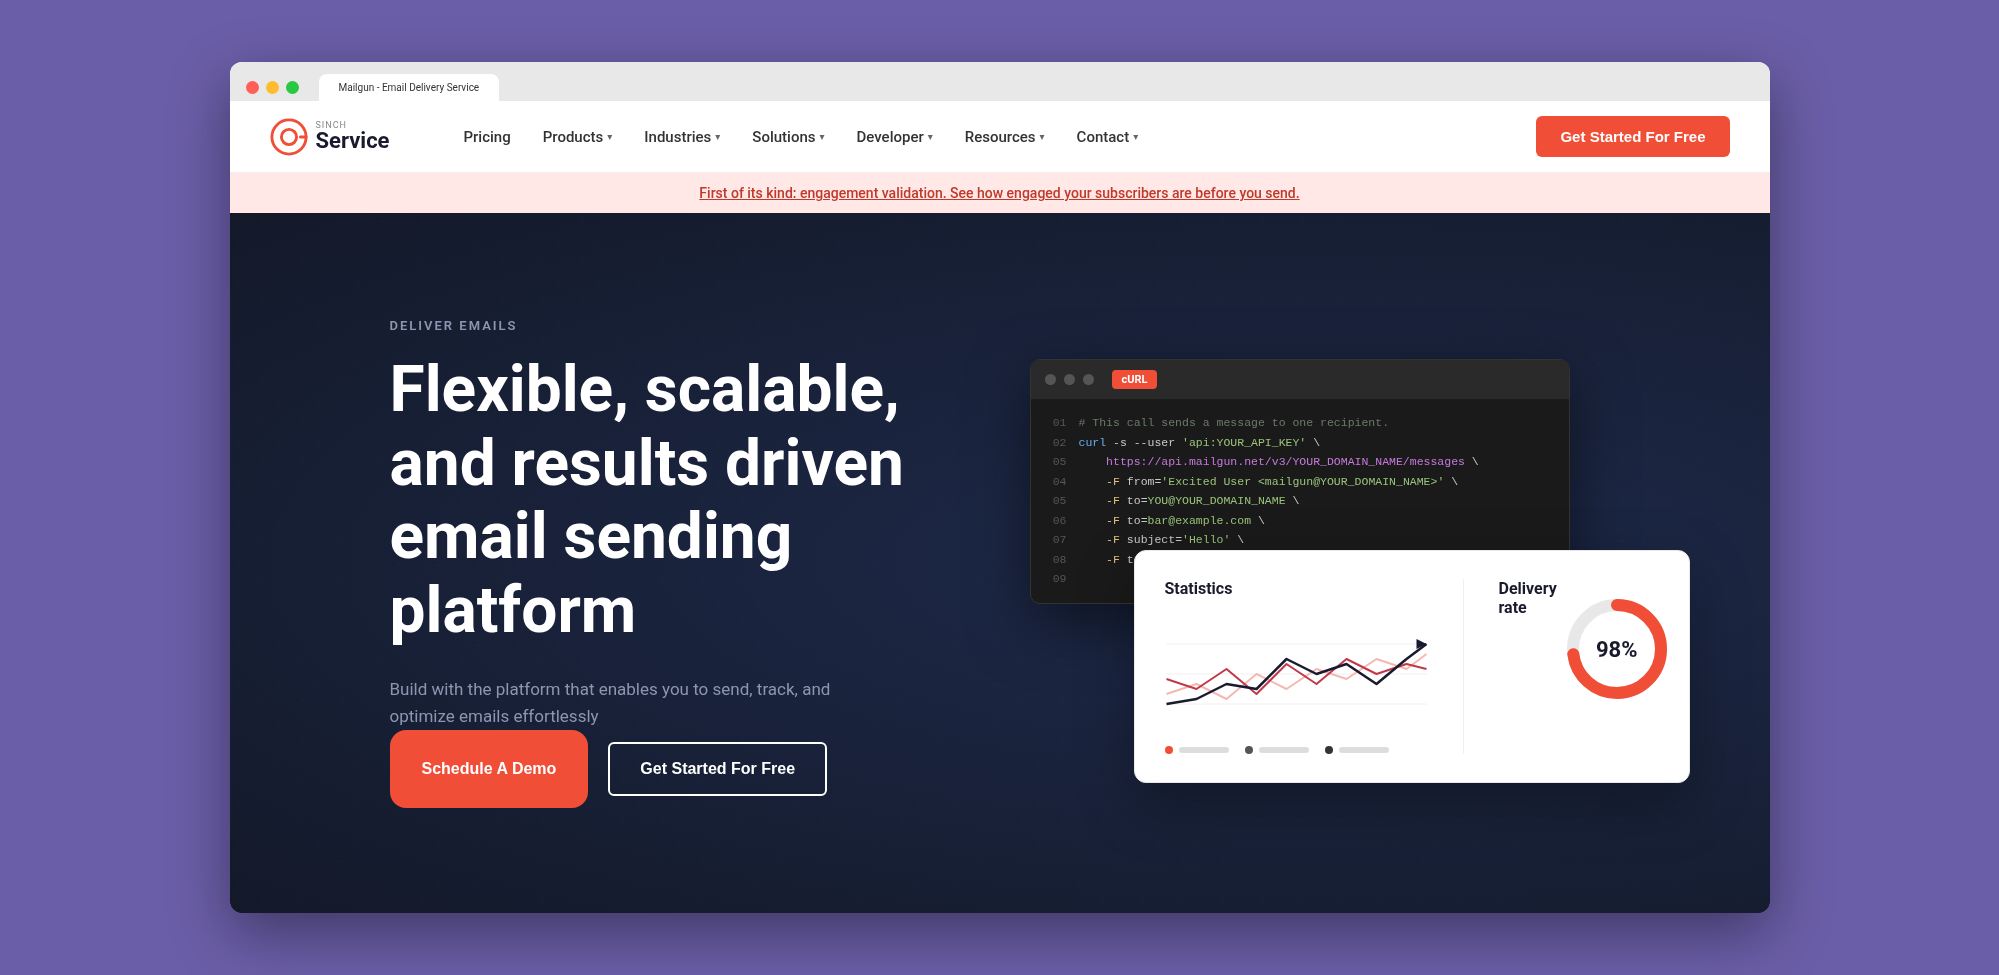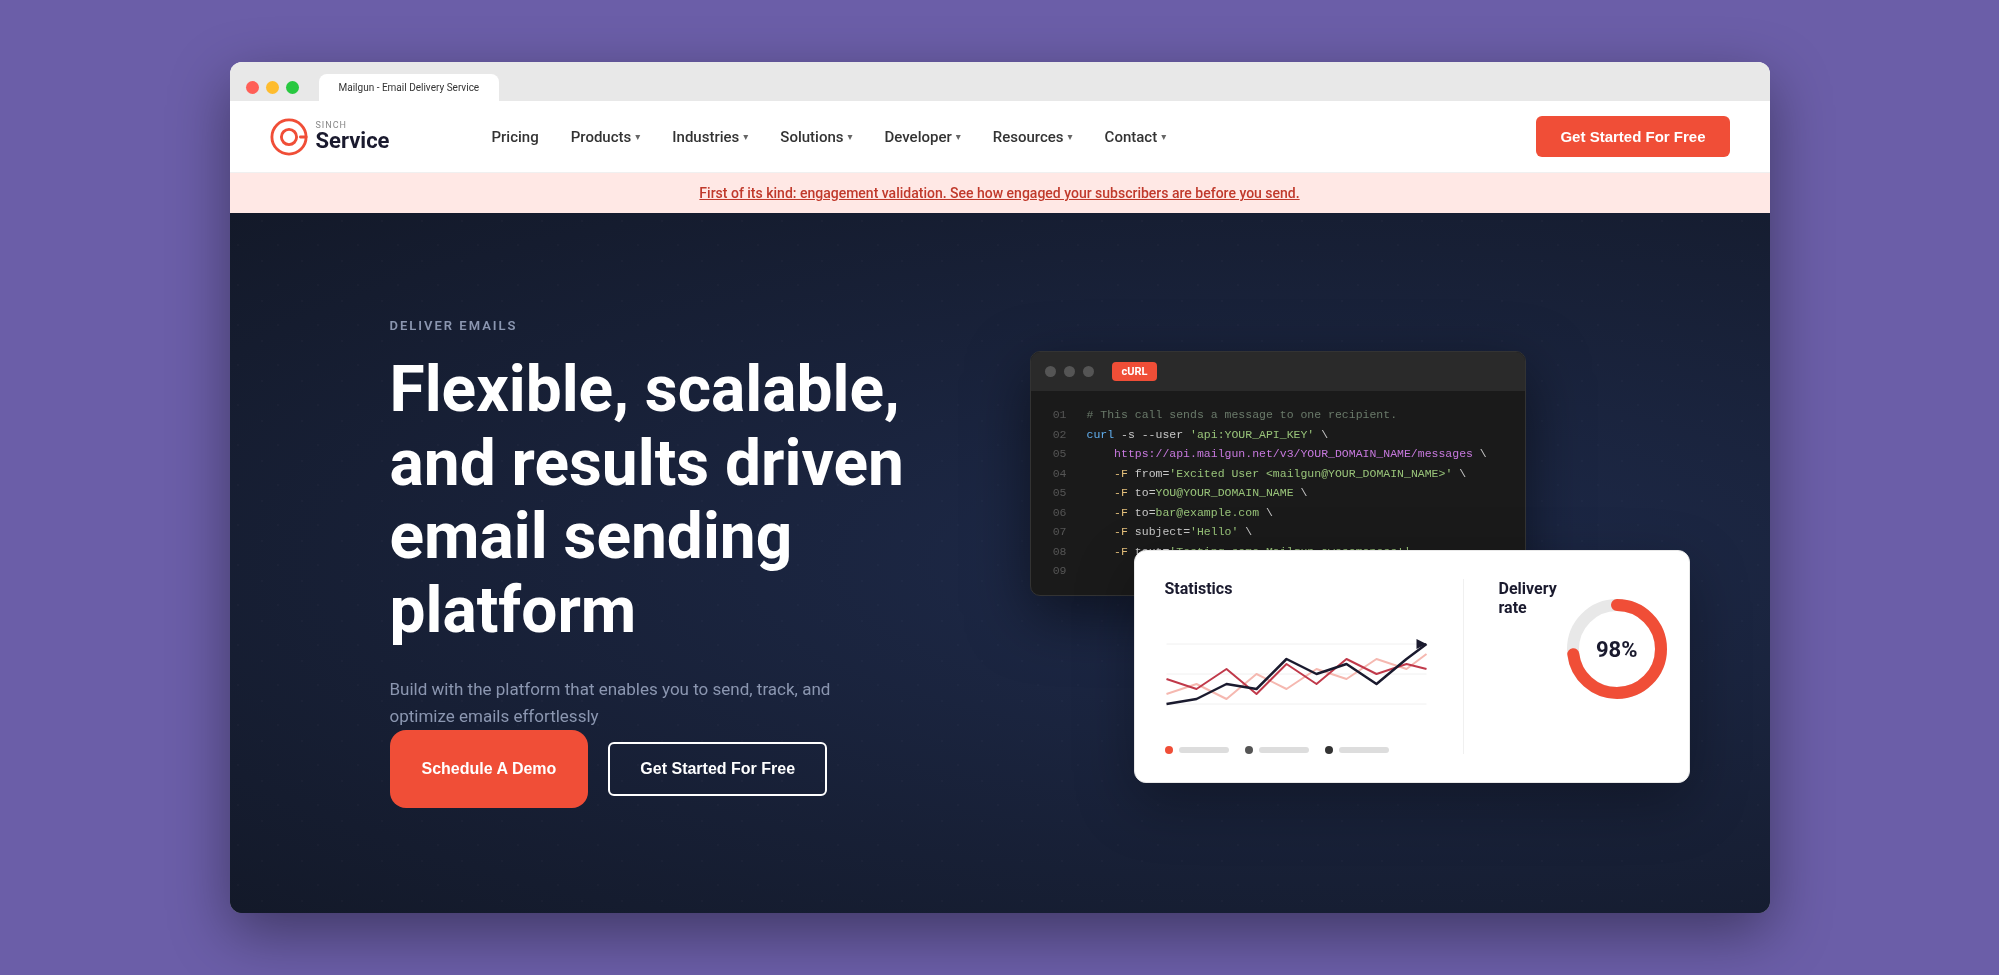--- a/index.html
+++ b/index.html
@@ -61,21 +61,21 @@
       align-items: center;
       height: 72px;
       border-bottom: 1px solid #f0f0f0;
       position: relative;
       z-index: 10;
     }
     .logo-area {
       display: flex;
       align-items: center;
       gap: 8px;
-      margin-right: 88px;
+      margin-right: 60px;
       text-decoration: none;
     }
     .logo-icon {
       width: 38px;
       height: 38px;
     }
     .logo-text-area {
       display: flex;
       flex-direction: column;
       line-height: 1;
@@ -217,23 +217,23 @@
     .hero-visuals {
       position: relative;
       width: 620px;
       height: 440px;
       flex-shrink: 0;
     }
 
     
     .code-window {
       position: absolute;
-      top: 8px;
+      top: 16px;
       left: 0;
-      width: 496px;
+      width: 540px;
       background: #1a1a1a;
       border-radius: 10px;
       border: 1px solid #333;
       overflow: hidden;
       box-shadow: 0 20px 60px rgba(0,0,0,0.5);
     }
     .code-window-chrome {
       background: #2a2a2a;
       padding: 10px 14px;
       display: flex;
@@ -256,21 +256,21 @@
       border-radius: 4px;
     }
     .code-body {
       padding: 14px 16px;
       font-family: 'Courier New', monospace;
       font-size: 11.5px;
       line-height: 1.7;
     }
     .code-line {
       display: flex;
-      gap: 20px;
+      gap: 12px;
     }
     .line-num {
       color: #555;
       min-width: 20px;
       text-align: right;
     }
     .line-code { color: #c8c8c8; }
     .code-comment { color: #6a7a6a; }
     .code-cmd { color: #61afef; }
     .code-flag { color: #e5c07b; }

